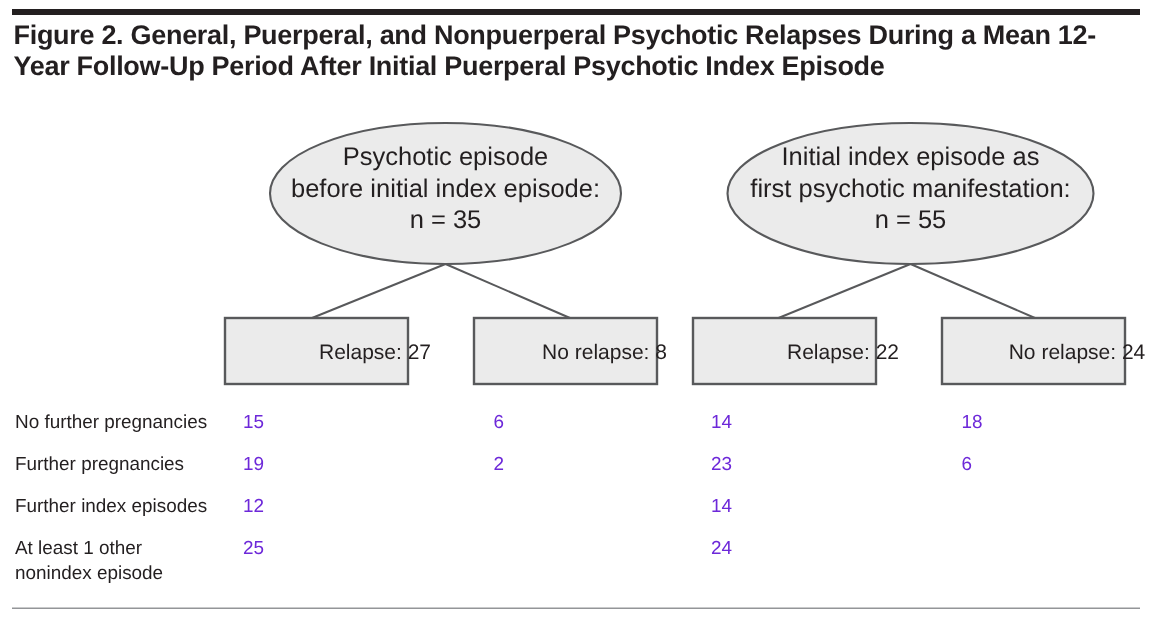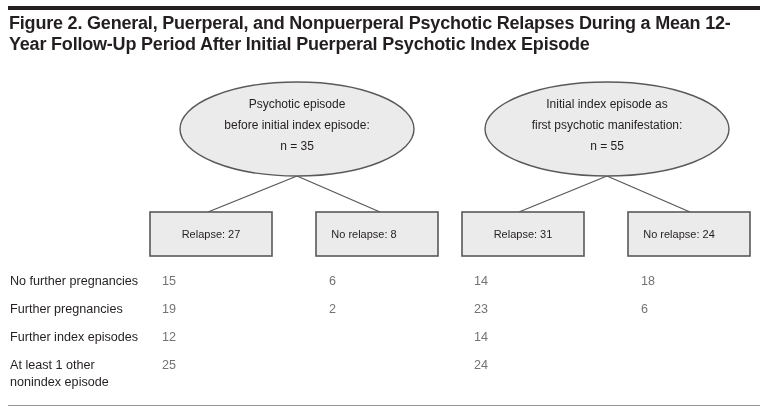--- a/index.html
+++ b/index.html
@@ -58,30 +58,31 @@
     left: 0;
     top: 0;
     width: 768px;
     height: 417px;
   }
 
   
   .node-text {
     position: absolute;
     text-align: center;
-    font-size: 12px;
+    font-size: 17px;
     line-height: 21px;
     color: #231f20;
     pointer-events: none;
   }
   .ellipse-text { width: 236px; }
   .ellipse-text .ln { display: block; white-space: nowrap; }
   .box-text {
-    font-size: 11px;
+    font-size: 14px;
     line-height: 16px;
+    padding-left: 39px;
   }
 
   
   #data-table {
     position: absolute;
     left: 0;
     top: 265px;
     width: 768px;
   }
   .trow {
@@ -97,21 +98,21 @@
     font-size: 12.6px;
     line-height: 17px;
     color: #231f20;
     white-space: pre-line;
   }
   .tval {
     position: absolute;
     top: 0;
     font-size: 12.6px;
     line-height: 17px;
-    color: #737373;
+    color: #6d28d9;
     text-align: left;
   }
   .c0 { left: 162px; }
   .c1 { left: 329px; }
   .c2 { left: 474px; }
   .c3 { left: 641px; }
 </style>
 </head>
 <body>
 
@@ -146,21 +147,21 @@
   </div>
 
   <div class="node-text ellipse-text" style="left:489px; top:94px;">
     <span class="ln">Initial index episode as</span>
     <span class="ln">first psychotic manifestation:</span>
     <span class="ln">n = 55</span>
   </div>
 
   <div class="node-text box-text" style="left:150px; top:226px; width:122px;">Relapse: 27</div>
   <div class="node-text box-text" style="left:316px; top:226px; width:96px;">No relapse: 8</div>
-  <div class="node-text box-text" style="left:462px; top:226px; width:122px;">Relapse: 31</div>
+  <div class="node-text box-text" style="left:462px; top:226px; width:122px;">Relapse: 22</div>
   <div class="node-text box-text" style="left:628px; top:226px; width:102px;">No relapse: 24</div>
 
   <div id="data-table">
 
     <div class="trow" style="top:8px;">
       <div class="tlabel">No further pregnancies</div>
       <div class="tval c0">15</div>
       <div class="tval c1">6</div>
       <div class="tval c2">14</div>
       <div class="tval c3">18</div>

